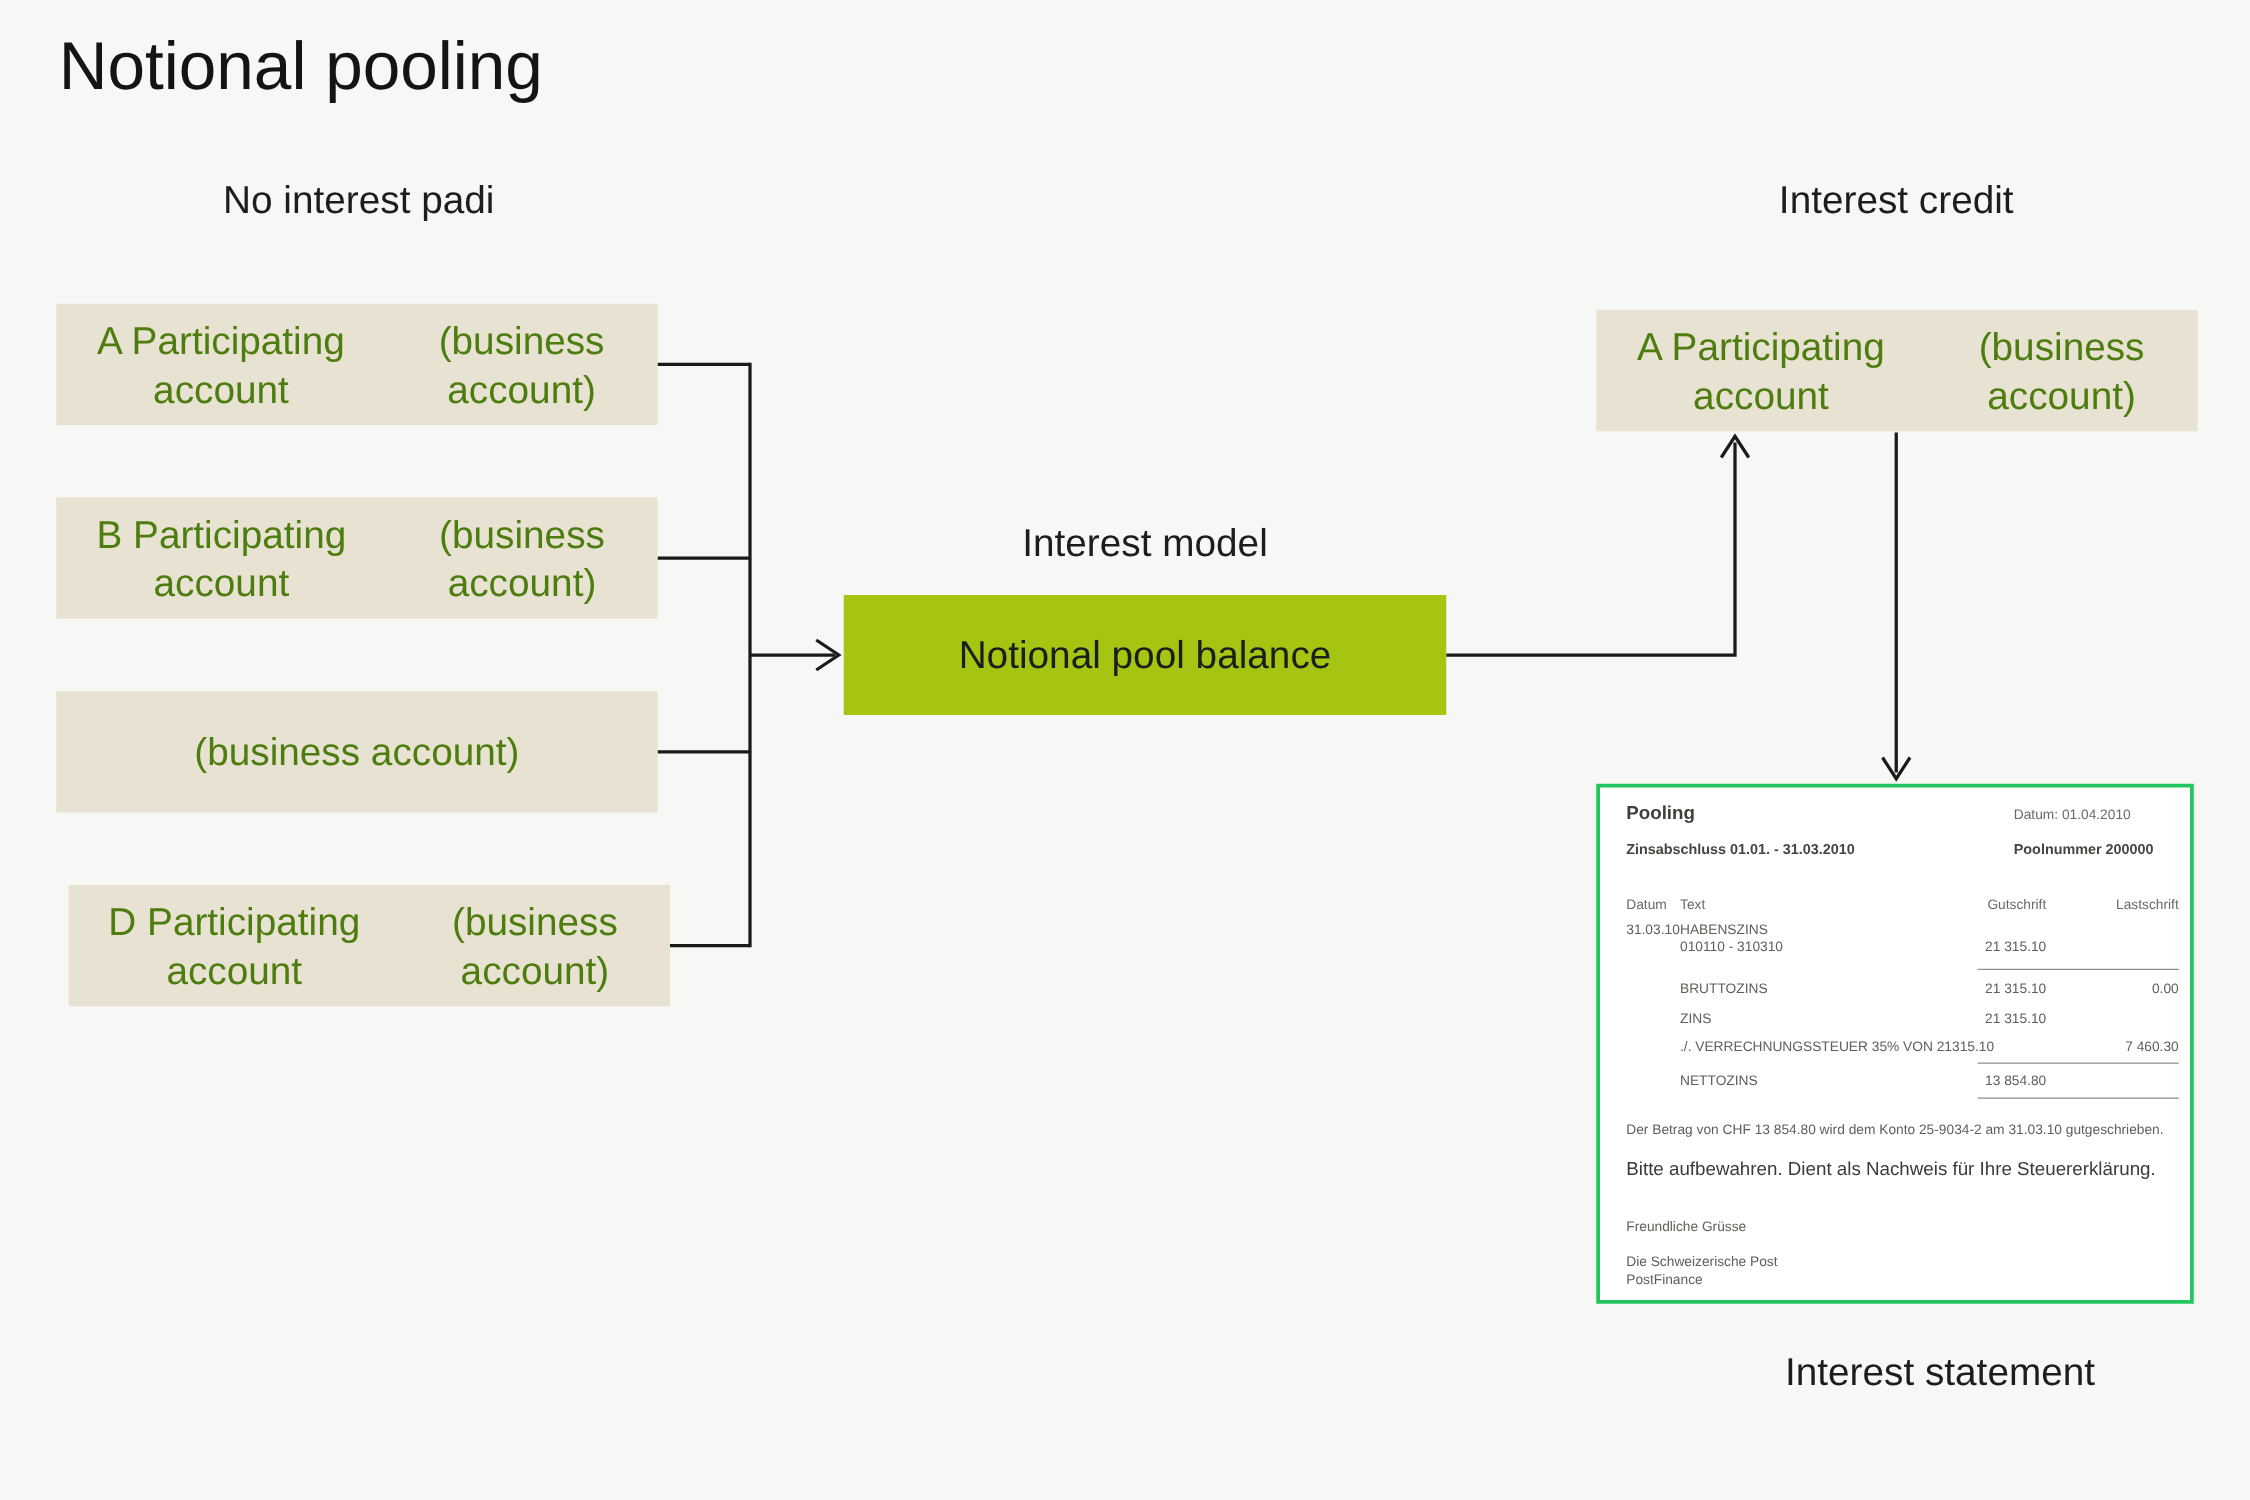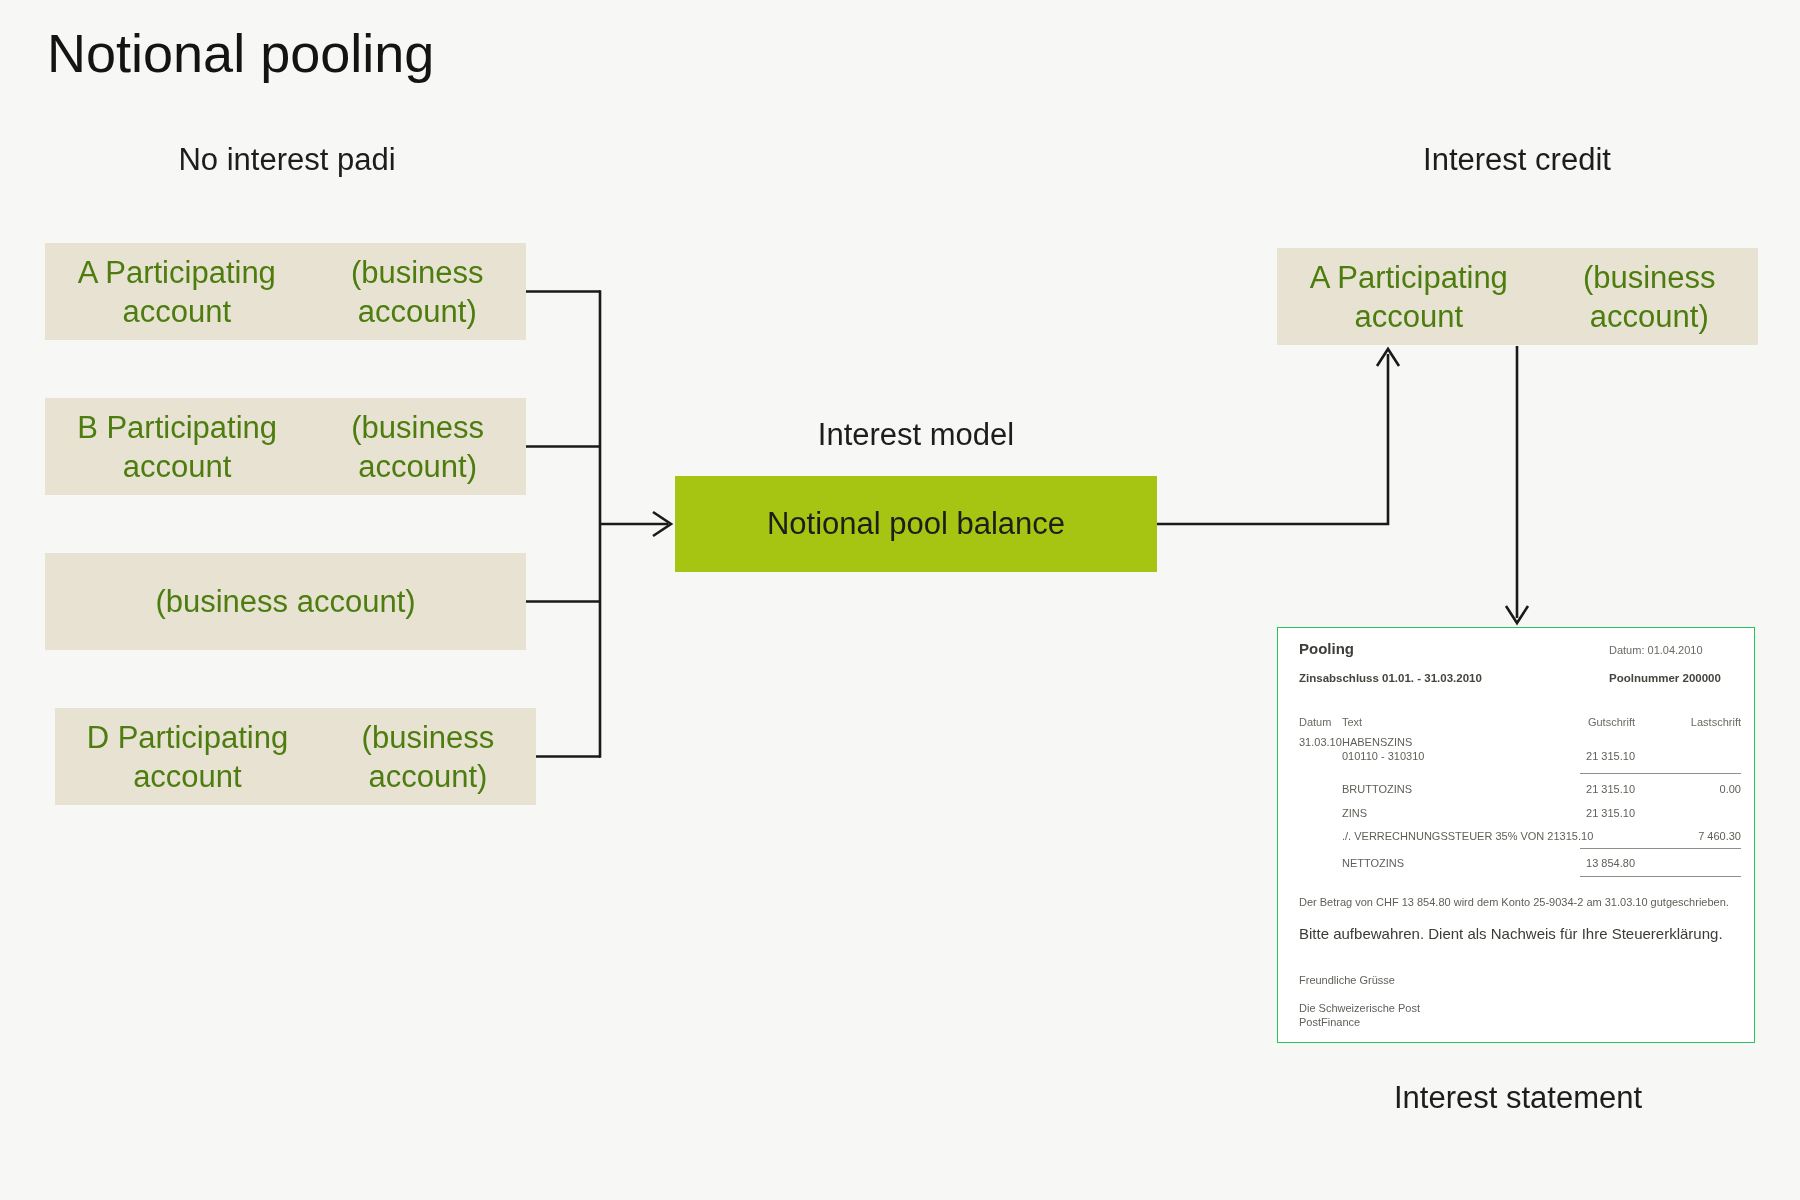--- a/index.html
+++ b/index.html
@@ -28,21 +28,21 @@
   .left-col{left:45px;}
   
   .pool-box{
     left:675px;top:476px;width:482px;height:96px;background:#a6c513;
     display:flex;align-items:center;justify-content:center;
     font-size:31px;color:#1d1d1b;
   }
   
   .doc{
     left:1277px;top:627px;width:478px;height:416px;
-    background:#ffffff;border:1px solid #22c55e;box-sizing:border-box;
+    background:#ffffff;border:3px solid #22c55e;box-sizing:border-box;
     font-size:11px;color:#5f5e57;
   }
   .doc .abs{white-space:nowrap;}
   .doc-h{font-size:15px;font-weight:bold;color:#3f3e39;}
   .doc-b{font-weight:bold;color:#45443e;font-size:11.5px;text-align:right;}
   .doc-grey{color:#6a6962;}
   .num{text-align:right;width:92px;}
   .rule{height:1px;background:#8f8e88;width:161px;left:302px;}
   .doc-notice{font-size:15px;color:#3c3b35;}
   svg{position:absolute;left:0;top:0;}
@@ -68,21 +68,21 @@
 
     <path d="M1517,346 V618"></path>
     <polyline points="1506,606 1517,623 1528,606"></polyline>
   </g>
 </svg>
 
 <div class="abs page-title">Notional pooling</div>
 <div class="abs col-label" style="left:287px;top:142px;">No interest padi</div>
 <div class="abs col-label" style="left:1517px;top:142px;">Interest credit</div>
 <div class="abs col-label" style="left:916px;top:417px;">Interest model</div>
-<div class="abs col-label" style="left:1518px;top:1080px;">Interest statement</div>
+<div class="abs col-label" style="left:1552px;top:1080px;">Interest statement</div>
 
 <div class="abs acct-box left-col" style="top:243px;">
   <span>A Participating account</span>
   <span>(business account)</span>
 </div>
 <div class="abs acct-box left-col" style="top:398px;">
   <span>B Participating account</span>
   <span>(business account)</span>
 </div>
 <div class="abs acct-box left-col" style="top:553px;">

